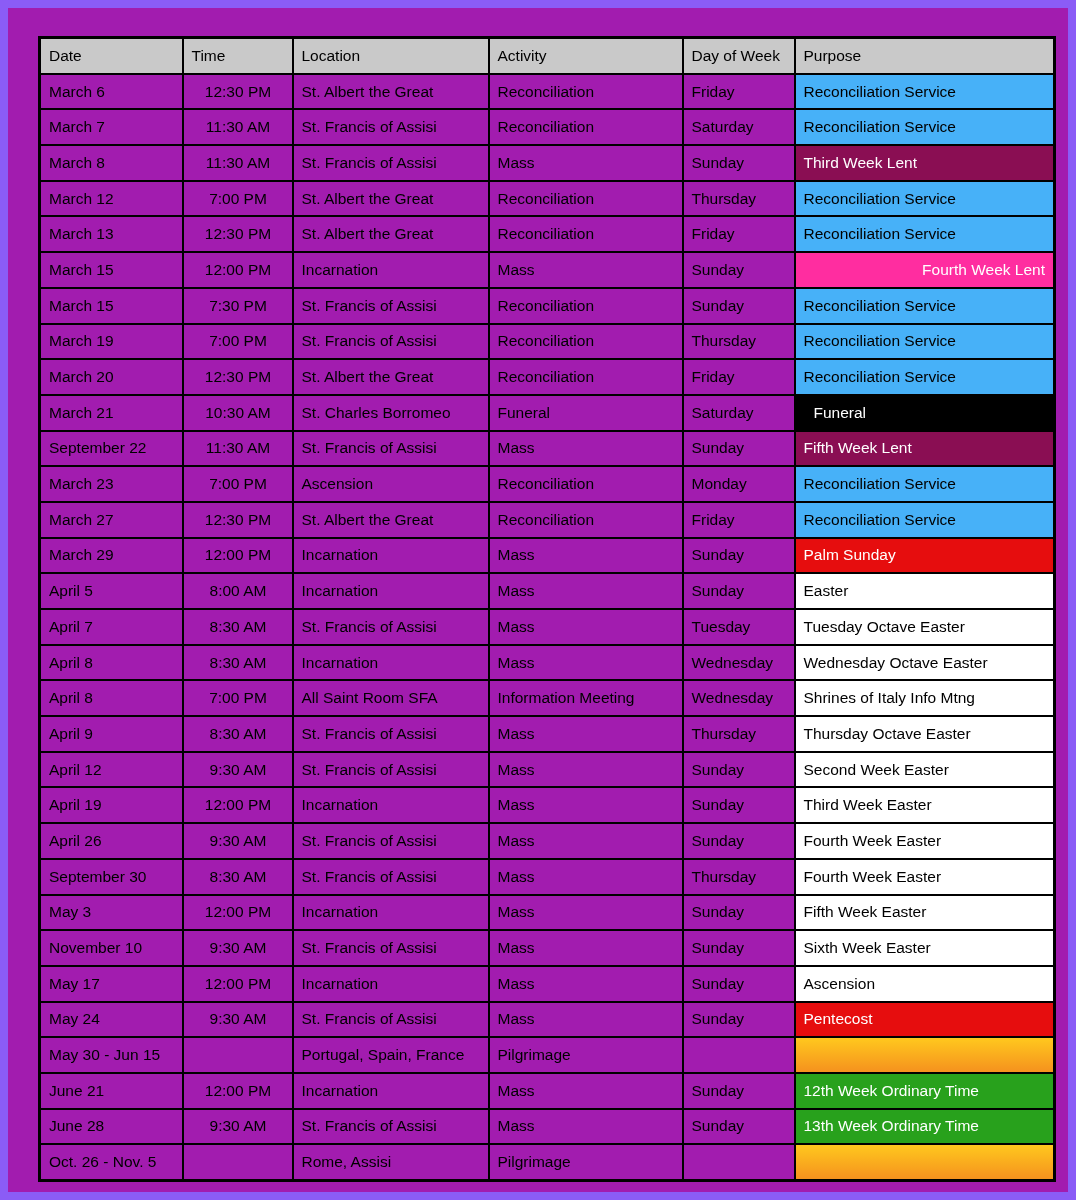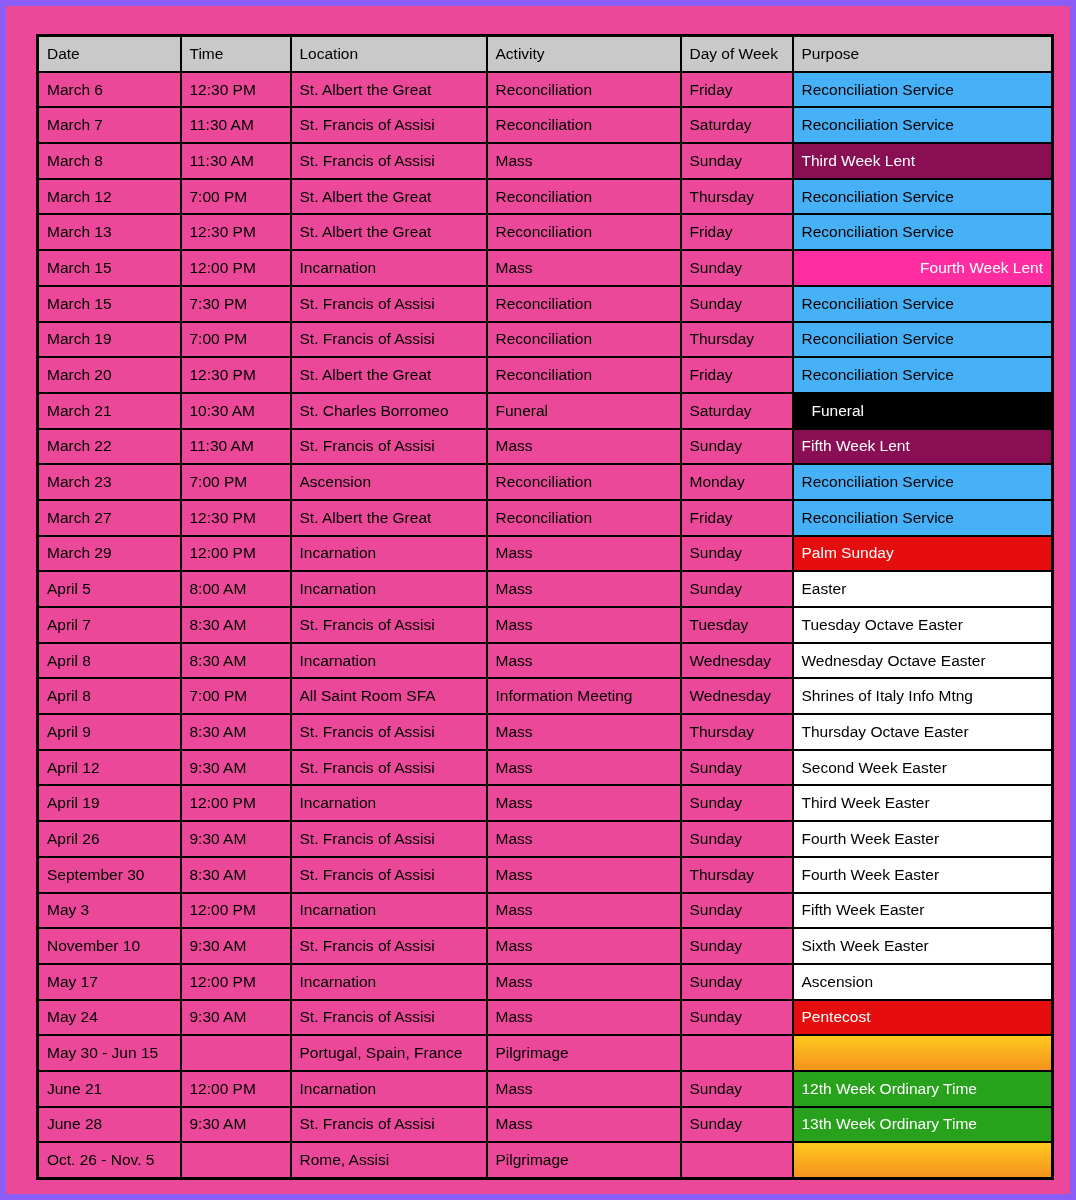--- a/index.html
+++ b/index.html
@@ -1,20 +1,20 @@
 <!DOCTYPE html>
 <html><head>
 <meta charset="utf-8">
 <style>
   html, body { margin: 0; padding: 0; background: #ffffff; }
   .frame {
     width: 1076px; height: 1200px;
     box-sizing: border-box;
-    border: 6px solid #8b5cf6;
-    background: #ec4899;
+    border: 8px solid #8b5cf6;
+    background: #a21caf;
     position: relative;
     font-family: "Liberation Sans", sans-serif;
   }
   table.schedule {
     position: absolute;
     left: 30px; top: 28px;
     border-collapse: collapse;
     table-layout: fixed;
     width: 1015px;
     border: 3px solid #000000;
@@ -31,21 +31,21 @@
     border: 2px solid #000000;
     height: 33.7px;
     padding: 0 8px;
     text-align: left;
     vertical-align: middle;
     overflow: hidden;
     white-space: nowrap;
     font-weight: normal;
   }
   thead th { background: #c9c9c9; }
-  td.cell-time { text-align: left; padding-right: 7px; }
+  td.cell-time { text-align: center; padding-right: 7px; }
   
   td.purpose-plain  { background: #ffffff; color: #000000; margin-left: 20px; }
   td.purpose-blue   { background: #47b1f8; color: #000000; }
   td.purpose-maroon { background: #8a0e53; color: #ffffff; }
   td.purpose-pink   { background: #ff2da0; color: #ffffff; text-align: right; }
   td.purpose-red    { background: #e60d0e; color: #ffffff; }
   td.purpose-black  { background: #000000; color: #ffffff; padding-left: 18px; }
   td.purpose-green  { background: #28a11c; color: #ffffff; }
   td.purpose-gold   { background: linear-gradient(to bottom, #ffc81e, #f5921e); color: #000000; }
 </style>
@@ -147,21 +147,21 @@
         </tr>
         <tr>
           <td class="cell-date">March 21</td>
           <td class="cell-time">10:30 AM</td>
           <td class="cell-location">St. Charles Borromeo</td>
           <td class="cell-activity">Funeral</td>
           <td class="cell-day">Saturday</td>
           <td class="cell-purpose purpose-black">Funeral</td>
         </tr>
         <tr>
-          <td class="cell-date">March 22</td>
+          <td class="cell-date">September 22</td>
           <td class="cell-time">11:30 AM</td>
           <td class="cell-location">St. Francis of Assisi</td>
           <td class="cell-activity">Mass</td>
           <td class="cell-day">Sunday</td>
           <td class="cell-purpose purpose-maroon">Fifth Week Lent</td>
         </tr>
         <tr>
           <td class="cell-date">March 23</td>
           <td class="cell-time">7:00 PM</td>
           <td class="cell-location">Ascension</td>

